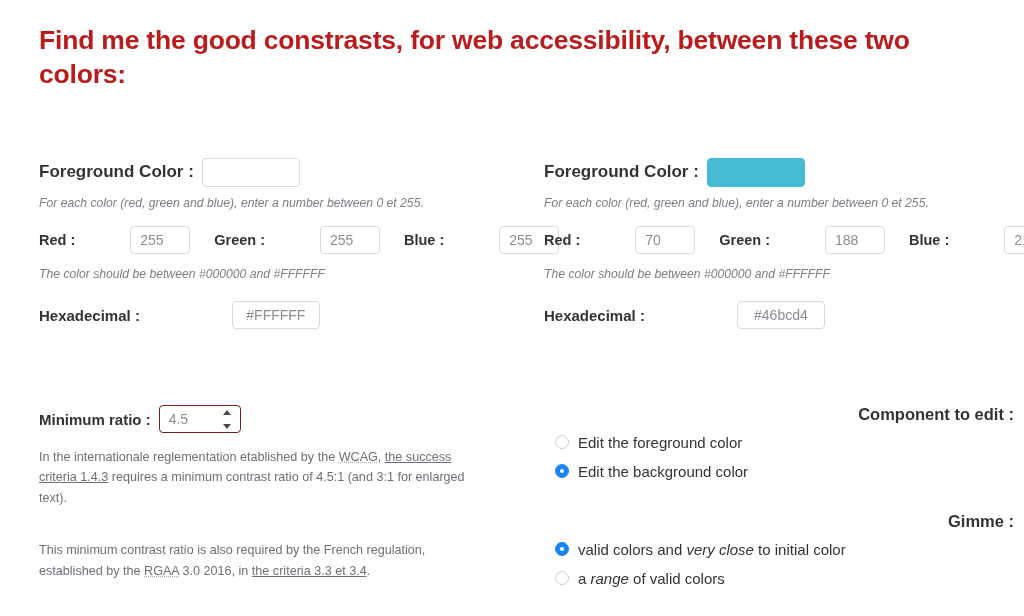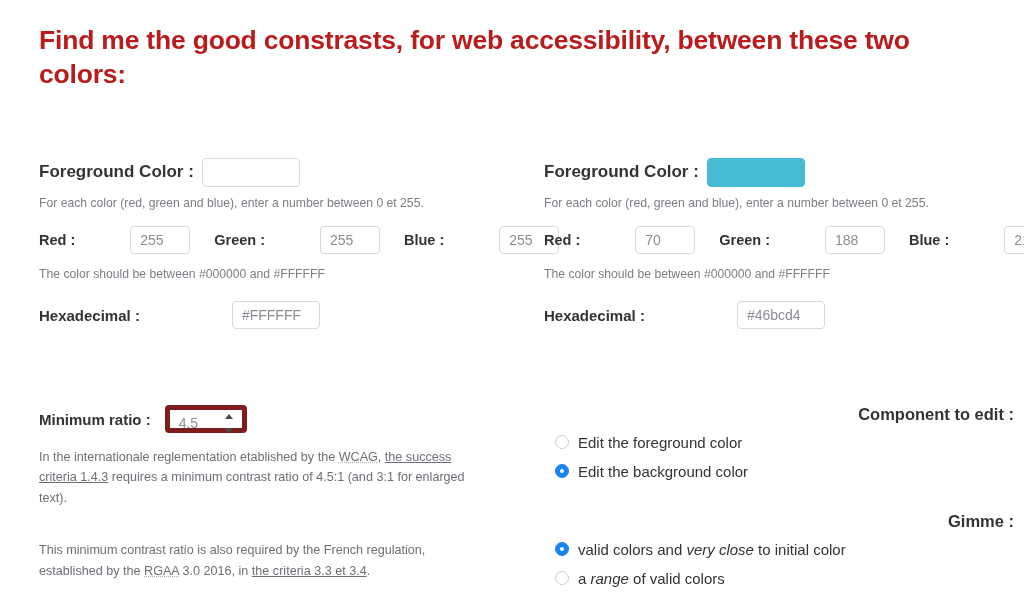--- a/index.html
+++ b/index.html
@@ -61,20 +61,21 @@
     border: 1px solid #d8dce2;
     background: #ffffff;
   }
 
   
   .help {
     font-size: 12.2px;
     color: #7d7d85;
     margin: 2px 0 0 0;
     line-height: 1.45;
+    font-style: italic;
   }
   .help-under { margin-top: 12px; }
 
   
   .rgb-row {
     display: flex;
     align-items: flex-start;
     margin-top: 13px;
   }
   .rgb-item { display: flex; align-items: center; }
@@ -93,21 +94,21 @@
     background: #ffffff;
     border: 1px solid #d6dae0;
     border-radius: 4px;
     height: 28px;
     line-height: 26px;
     padding: 0 9px;
     outline: none;
     margin-left: 48px;
   }
   .txtbox.w-num { width: 60px; }
-  .txtbox.w-hex { width: 88px; }
+  .txtbox.w-hex { width: 88px; text-align: center; }
 
   
   .hex-row {
     display: flex;
     align-items: center;
     margin-top: 18px;
     gap: 36px;
   }
   .hex-row .lbl {
     font-size: 15px;
@@ -116,28 +117,28 @@
     margin-right: 8px;
     white-space: nowrap;
   }
 
   
   .ratio-row { display: flex; align-items: center; }
   .ratio-row .lbl {
     font-size: 15px;
     font-weight: bold;
     color: #333333;
-    margin-right: 14px;
+    margin-right: 8px;
     white-space: nowrap;
   }
   .spinner {
     position: relative;
     width: 82px;
     height: 28px;
-    border: 5px solid #7f1d1d;
+    border: 1px solid #7f1d1d;
     border-radius: 4px;
     background: #ffffff;
   }
   .spinner .val {
     position: absolute;
     left: 9px;
     top: 0;
     line-height: 26px;
     font-size: 14px;
     color: #8c8c94;

